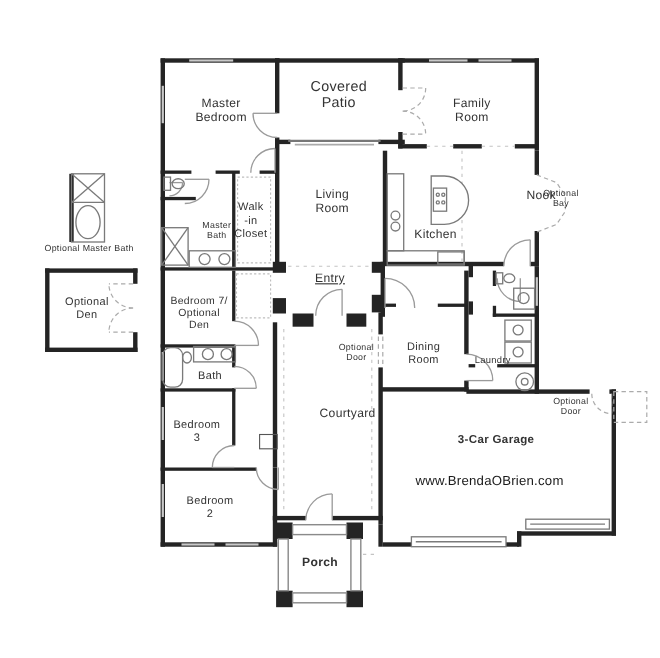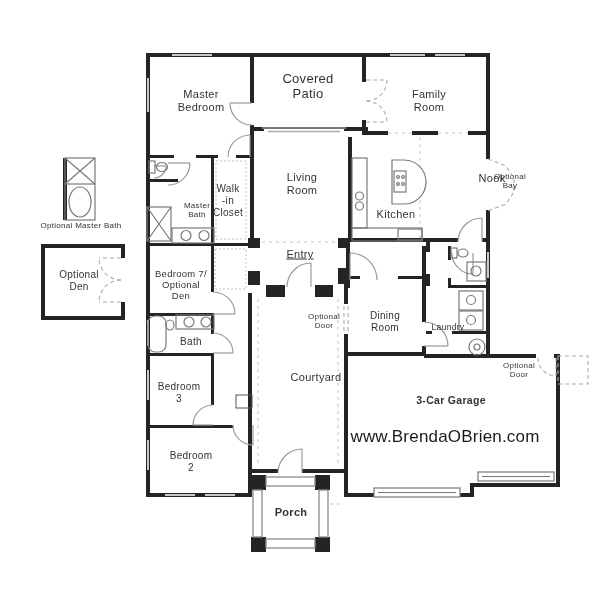--- a/index.html
+++ b/index.html
@@ -303,14 +303,14 @@
 Door</div>
   <div class="lbl" style="left:519px;top:370px;font-size:8px;">Optional
 Door</div>
   <div class="lbl" style="left:316px;top:377px;font-size:11px;">Courtyard</div>
   <div class="lbl" style="left:179px;top:393px;font-size:10px;">Bedroom
 3</div>
   <div class="lbl" style="left:191px;top:462px;font-size:10px;">Bedroom
 2</div>
   <div class="lbl" style="left:291px;top:512px;font-size:11px;font-weight:700;text-align:center;">Porch</div>
   <div class="lbl" style="left:451px;top:400px;font-size:10.5px;font-weight:700;">3-Car Garage</div>
-  <div class="lbl" style="left:445px;top:437px;font-size:17px;color:var(--watermark_text,#1a1a1a);letter-spacing:.2px;">www.BrendaOBrien.com</div>
+  <div class="lbl" style="left:445px;top:437px;font-size:12px;color:var(--watermark_text,#1a1a1a);letter-spacing:.2px;">www.BrendaOBrien.com</div>
 </div>
 
 </body></html>

